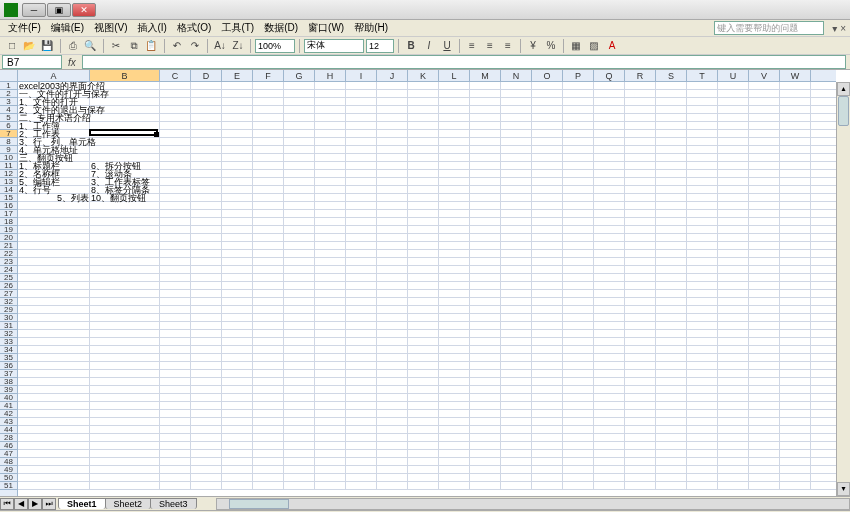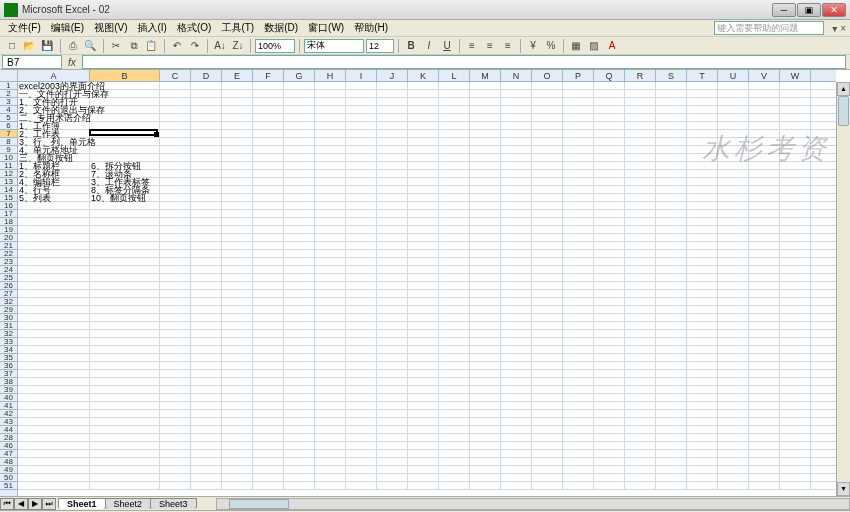--- a/index.html
+++ b/index.html
@@ -52,21 +52,20 @@
 .hscroll .thumb { position: absolute; left: 12px; width: 60px; top: 0; bottom: 0; background: #cdd; border: 1px solid #9ab; cursor: pointer; }
 .status-bar { height: 14px; background: #ece9d8; border-top: 1px solid #aaa; display: flex; align-items: center; font-size: 9px; padding: 0 6px; }
 .status-bar .right { margin-left: auto; }
 .watermark { position: absolute; right: 20px; top: 60px; font-size: 28px; color: rgba(100,100,100,0.35); font-family: "KaiTi", serif; font-style: italic; pointer-events: none; letter-spacing: 4px; }
 </style>
 </head>
 <body>
 
 <div class="title-bar">
   <span class="icon"></span>
-  <span class="title">Microsoft Excel - 02</span>
   <div class="win-btns">
     <div class="win-btn">─</div>
     <div class="win-btn">▣</div>
     <div class="win-btn close">✕</div>
   </div>
 </div>
 
 <div class="menu-bar">
   <span class="menu-item">文件(F)</span>
     <span class="menu-item">编辑(E)</span>
@@ -510,21 +509,21 @@
           <div class="cell" style="width: 31px;"></div>
           <div class="cell" style="width: 31px;"></div>
           <div class="cell" style="width: 31px;"></div>
           <div class="cell" style="width: 31px;"></div>
           <div class="cell" style="width: 31px;"></div>
           <div class="cell" style="width: 31px;"></div>
           <div class="cell" style="width: 31px;"></div>
           <div class="cell" style="width: 31px;"></div>
         </div>
         <div class="grid-row">
-          <div class="cell" style="width: 72px;">4、编辑栏</div>
+          <div class="cell" style="width: 72px;">5、编辑栏</div>
           <div class="cell" style="width: 70px;">3、工作表标签</div>
           <div class="cell" style="width: 31px;"></div>
           <div class="cell" style="width: 31px;"></div>
           <div class="cell" style="width: 31px;"></div>
           <div class="cell" style="width: 31px;"></div>
           <div class="cell" style="width: 31px;"></div>
           <div class="cell" style="width: 31px;"></div>
           <div class="cell" style="width: 31px;"></div>
           <div class="cell" style="width: 31px;"></div>
           <div class="cell" style="width: 31px;"></div>
@@ -560,21 +559,21 @@
           <div class="cell" style="width: 31px;"></div>
           <div class="cell" style="width: 31px;"></div>
           <div class="cell" style="width: 31px;"></div>
           <div class="cell" style="width: 31px;"></div>
           <div class="cell" style="width: 31px;"></div>
           <div class="cell" style="width: 31px;"></div>
           <div class="cell" style="width: 31px;"></div>
           <div class="cell" style="width: 31px;"></div>
         </div>
         <div class="grid-row">
-          <div class="cell" style="width: 72px;">5、列表</div>
+          <div class="cell" style="width: 72px; text-align: right;">5、列表</div>
           <div class="cell" style="width: 70px;">10、翻页按钮</div>
           <div class="cell" style="width: 31px;"></div>
           <div class="cell" style="width: 31px;"></div>
           <div class="cell" style="width: 31px;"></div>
           <div class="cell" style="width: 31px;"></div>
           <div class="cell" style="width: 31px;"></div>
           <div class="cell" style="width: 31px;"></div>
           <div class="cell" style="width: 31px;"></div>
           <div class="cell" style="width: 31px;"></div>
           <div class="cell" style="width: 31px;"></div>
@@ -1492,21 +1491,20 @@
           <div class="cell" style="width: 31px;"></div>
         </div>
       </div>
     <div class="active-cell" id="active-cell" style="left: 71px; top: 47px; width: 69px; height: 7px;"></div>
   </div>
   <div class="vscroll">
     <div class="arr up">▴</div>
     <div class="thumb"></div>
     <div class="arr dn">▾</div>
   </div>
-  <div class="watermark">水杉考资</div>
 </div>
 
 <div class="tab-bar">
   <div class="tab-nav">
     <div class="nbtn">⏮</div>
     <div class="nbtn">◀</div>
     <div class="nbtn">▶</div>
     <div class="nbtn">⏭</div>
   </div>
   <div class="tabs" id="tabs">

